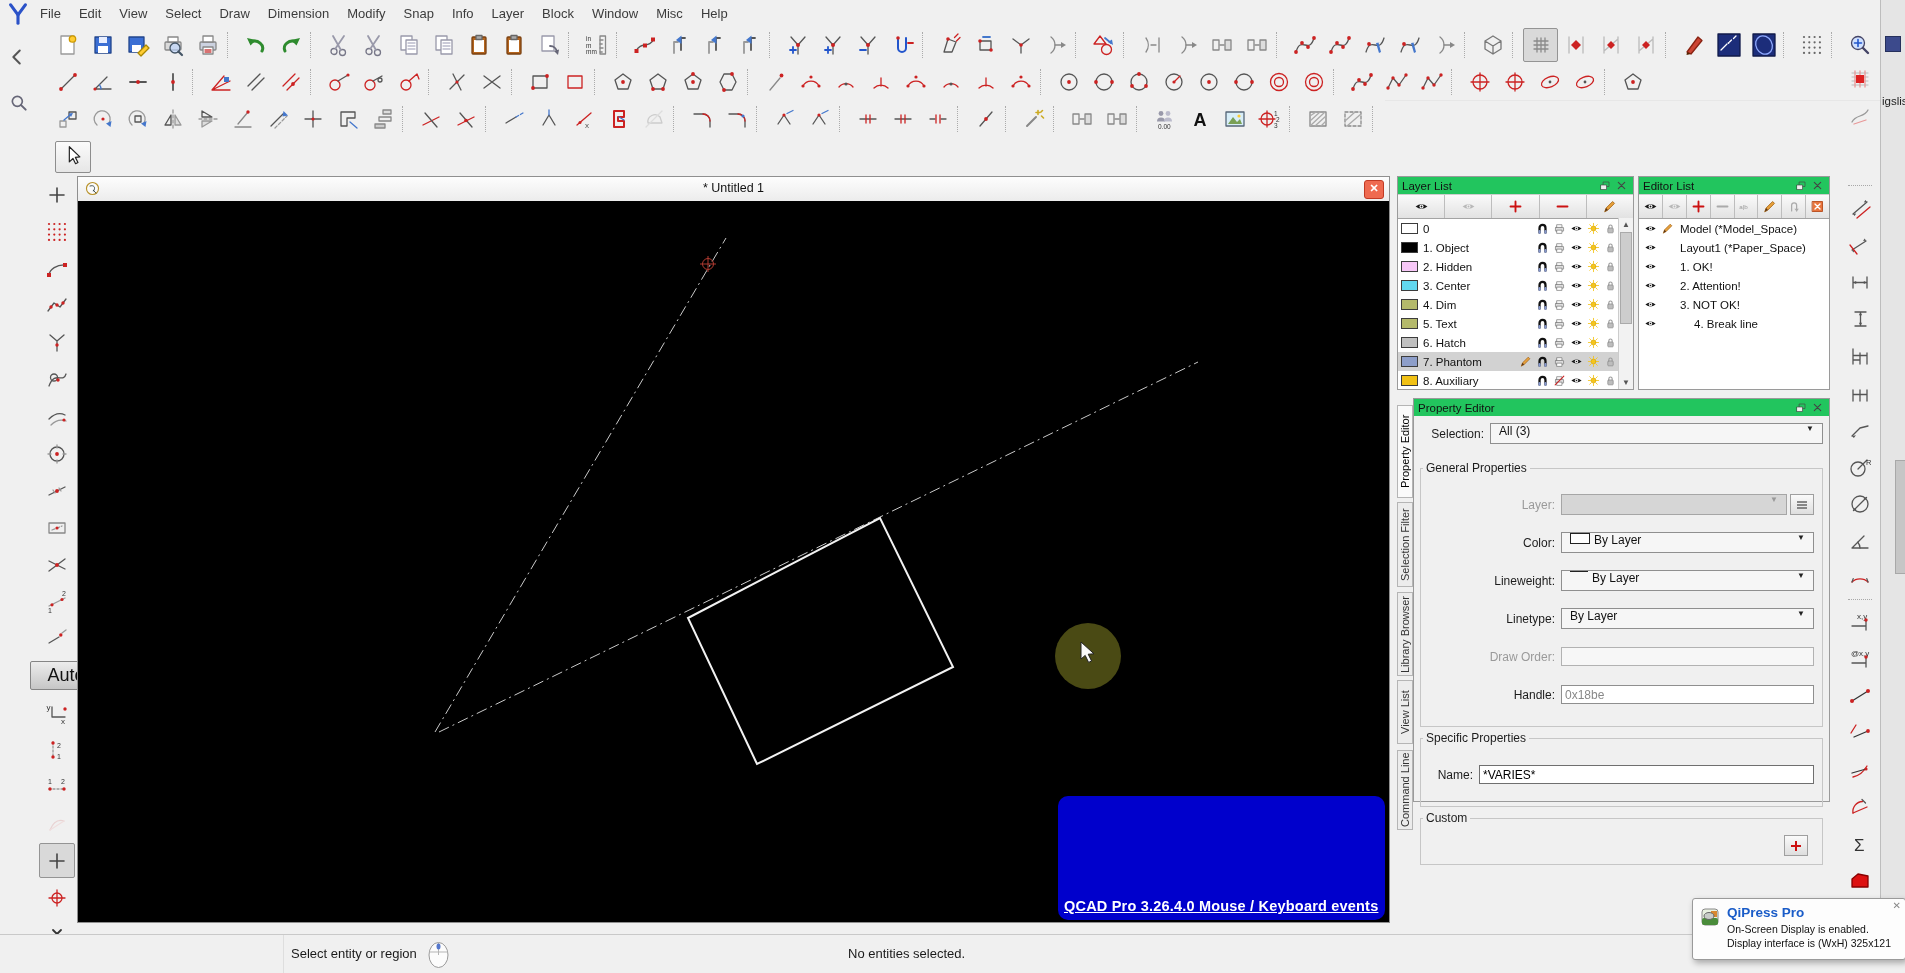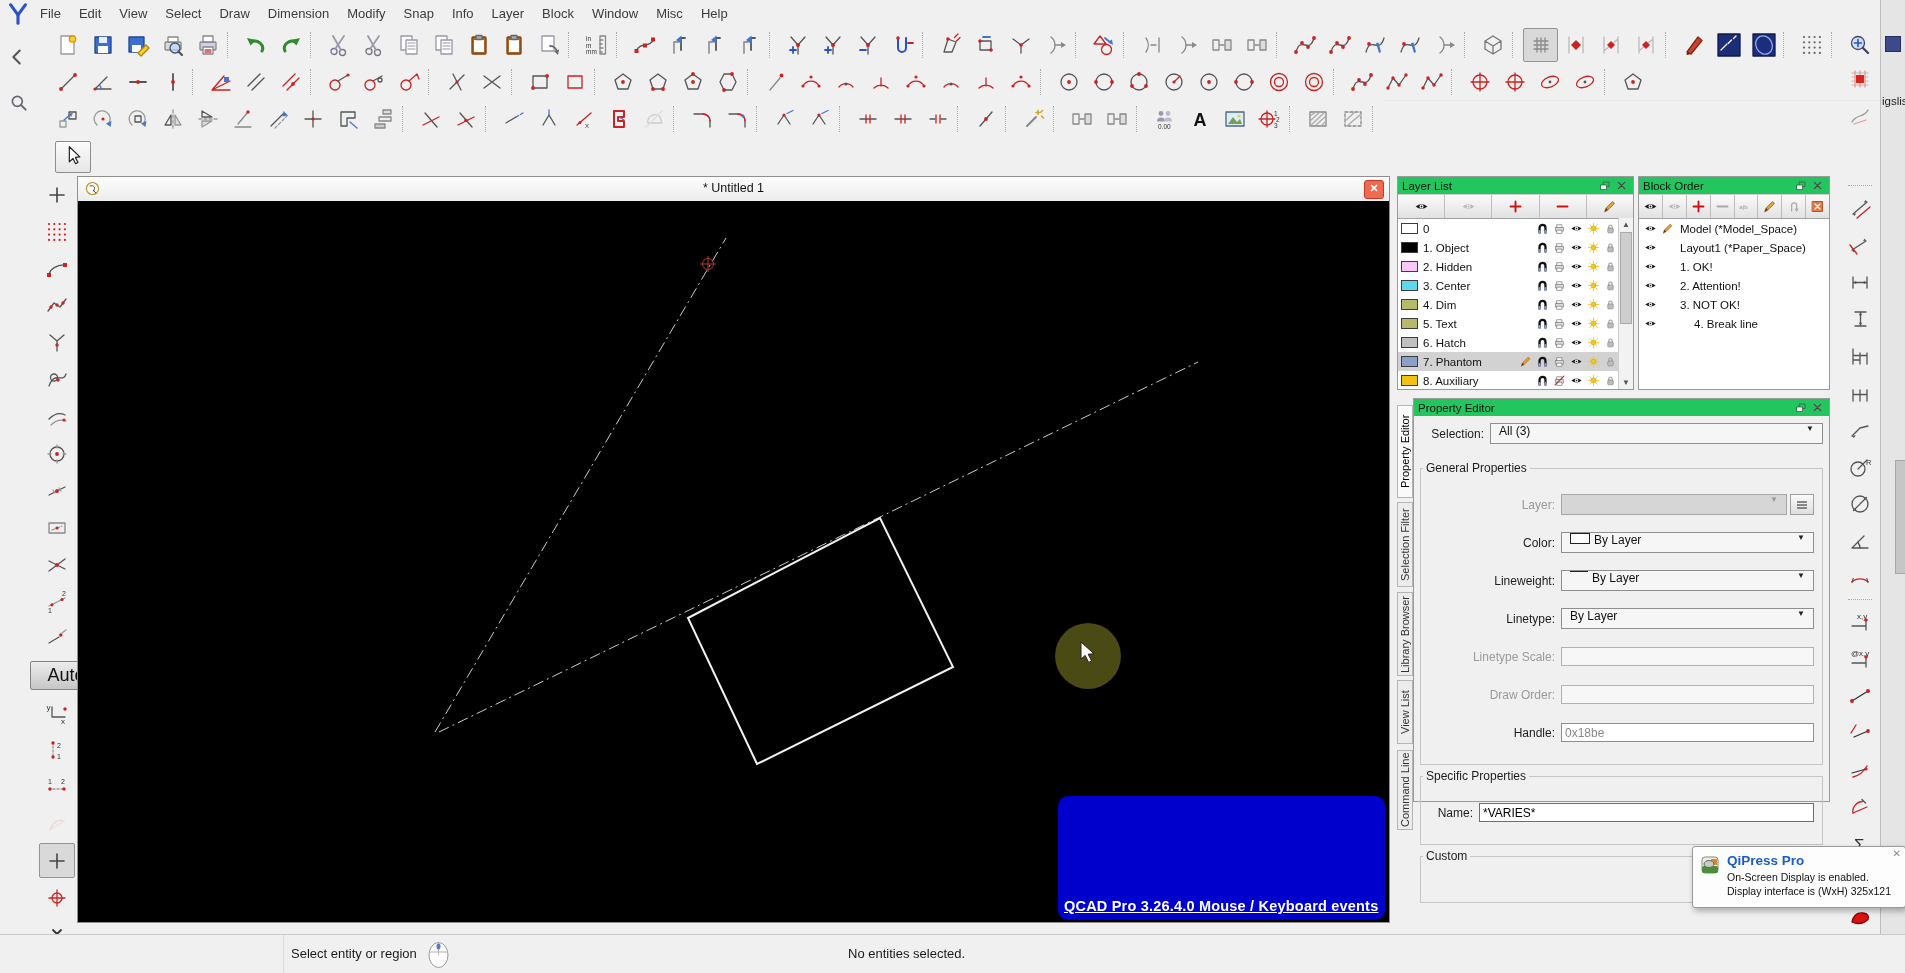--- a/index.html
+++ b/index.html
@@ -87,21 +87,21 @@
            display:flex;align-items:center;justify-content:center;position:absolute;right:14px;bottom:8px;}
   
   .event-box{position:absolute;left:1058px;top:796px;width:327px;height:124px;background:#0000cc;
              border-radius:10px;display:flex;align-items:flex-end;padding:6px 6px;box-sizing:border-box;z-index:5;}
   .event-box .lnk{color:#fff;font-weight:bold;font-size:14.5px;text-decoration:underline;letter-spacing:.2px;}
   .statusbar{position:absolute;left:0;right:0;bottom:0;height:38px;background:#f0f0f0;border-top:1px solid #c9c9c9;z-index:4;}
   .statusbar .prompt{position:absolute;left:291px;top:11px;font-size:13px;color:#1a1a1a;}
   .statusbar .mouse{position:absolute;left:427px;top:2px;}
   .statusbar .info{position:absolute;left:848px;top:11px;font-size:13px;color:#1a1a1a;}
   .statusbar .corner{position:absolute;left:283px;top:0;bottom:0;border-left:1px solid #dedede;}
-  .qipress{position:absolute;left:1692px;top:846px;width:212px;height:60px;background:#fdfdfd;border:1px solid #9a9a9a;
+  .qipress{position:absolute;left:1692px;top:898px;width:212px;height:60px;background:#fdfdfd;border:1px solid #9a9a9a;
            border-radius:3px;box-shadow:2px 3px 6px rgba(0,0,0,.3);z-index:30;}
   .qipress .ic{position:absolute;left:8px;top:9px;}
   .qipress .ti{position:absolute;left:34px;top:6px;font-size:13.5px;font-weight:bold;color:#1a5cc8;}
   .qipress .l1{position:absolute;left:34px;top:24px;font-size:10.5px;color:#111;}
   .qipress .l2{position:absolute;left:34px;top:38px;font-size:10.5px;color:#111;}
   .qipress .x{position:absolute;right:4px;top:1px;font-size:10px;color:#888;}
   .right-strip{position:absolute;left:1880px;top:0;width:25px;bottom:0;background:#e5e5e5;border-left:1px solid #bdbdbd;z-index:2;}
   .right-strip .txt{position:absolute;left:1px;top:95px;font-size:11.5px;color:#222;white-space:nowrap;overflow:hidden;width:24px;}
   .right-strip .mini{position:absolute;left:4px;top:36px;width:14px;height:14px;background:#3c4a8c;border:1px solid #26305c;}
   .right-strip .thumb{position:absolute;left:14px;top:460px;width:9px;height:112px;background:#c6c6c6;border:1px solid #a8a8a8;}
@@ -2192,21 +2192,21 @@
       </div>
     <div class="lscroll" style="top:41px;">
       <span class="arr" style="top:0;">▲</span>
       <span class="thumb"></span>
       <span class="arr" style="bottom:0;">▼</span>
     </div>
   </div>
 
   <div class="panel" style="left:1638px;top:176px;width:192px;height:214px;">
     <div class="phead">
-      <span>Block Order</span>
+      <span>Editor List</span>
       <span class="sp"></span>
       <span class="pbtn" id="bl-float">
           <svg viewBox="0 0 24 24" width="12" height="12">
             <g fill="none" stroke="#565656" stroke-width="1.3" stroke-linecap="round" stroke-linejoin="round">
               <rect x="9" y="4" width="11" height="9" stroke="#444"></rect>
               <rect x="4" y="10" width="11" height="9" fill="#f0f0f0" stroke="#444"></rect>
             </g>
           </svg>
         </span>
       <span class="pbtn" id="bl-close">
@@ -2436,24 +2436,20 @@
         </span>
       </div>
       <div class="prow">
         <span class="plabel">Linetype:</span>
         <span class="combo">
           <span>By Layer</span>
             <span class="arr">▼</span>
         </span>
       </div>
       <div class="prow">
-        <span class="plabel dis">Linetype Scale:</span>
-        <input class="inp" disabled="" style="">
-      </div>
-      <div class="prow">
         <span class="plabel dis">Draw Order:</span>
         <input class="inp" disabled="" style="">
       </div>
       <div class="prow">
         <span class="plabel">Handle:</span>
         <input class="inp ro" readonly="" value="0x18be" style="">
       </div>
     </fieldset>
     <fieldset>
       <legend>Specific Properties</legend>

